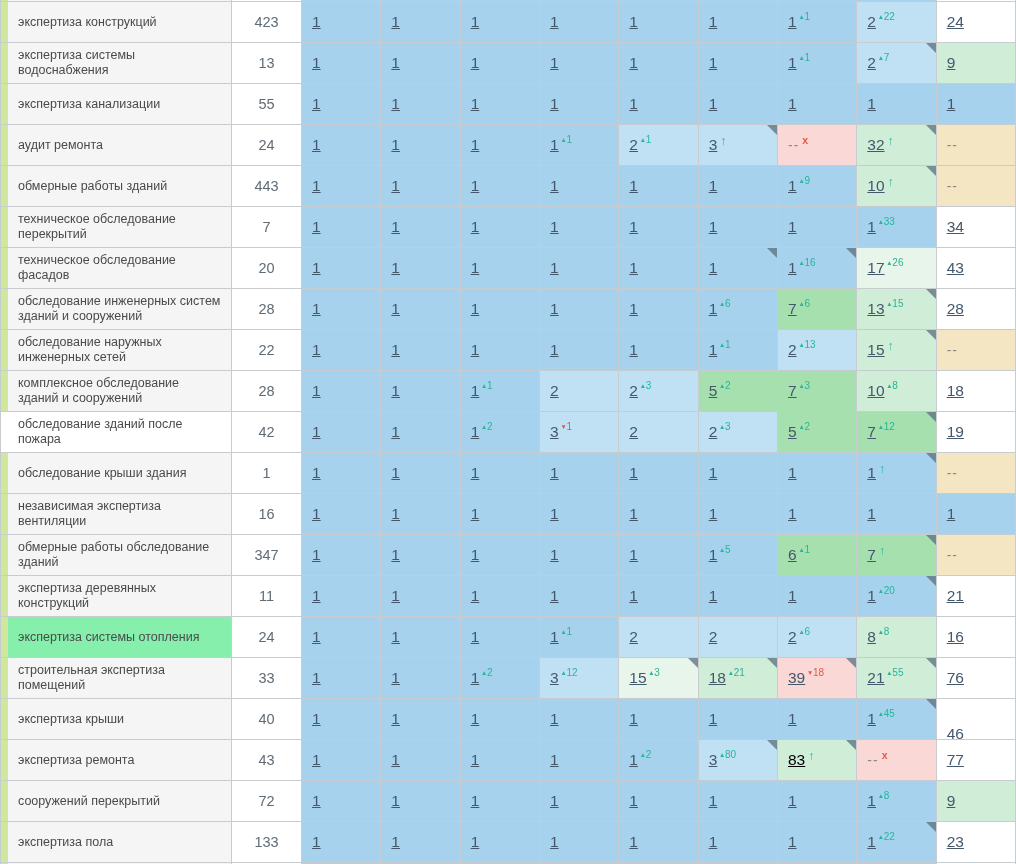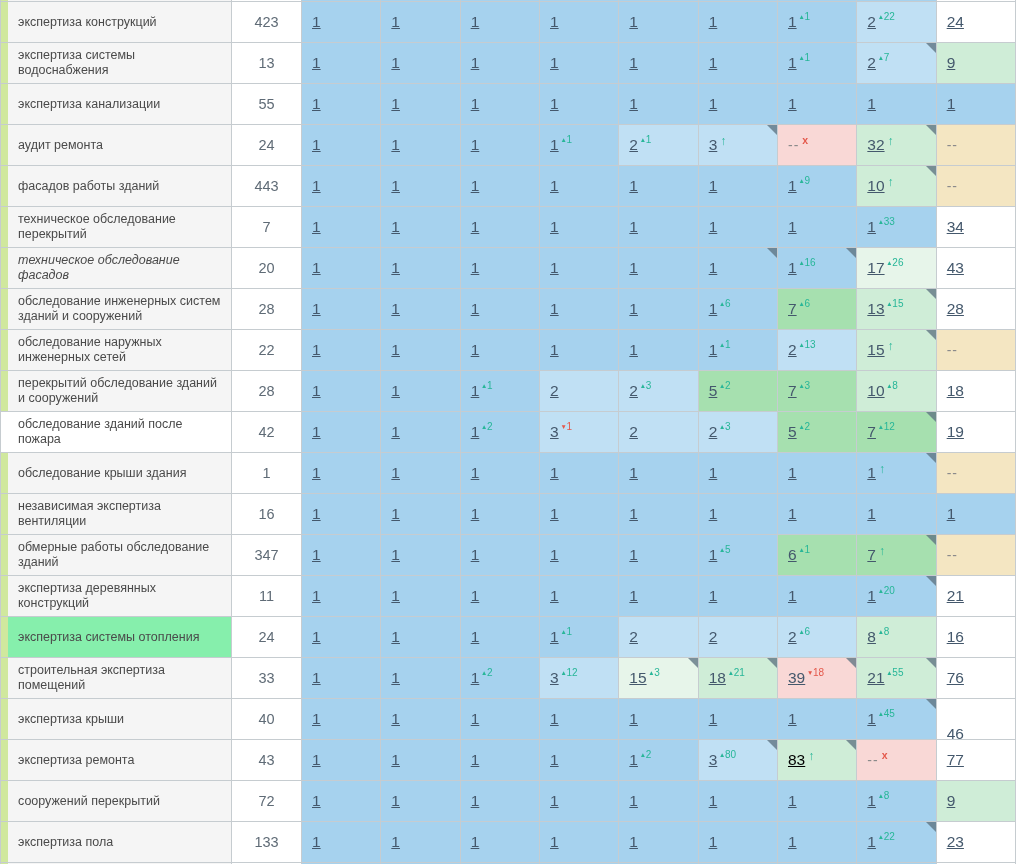--- a/index.html
+++ b/index.html
@@ -201,21 +201,21 @@
       <div class="cell pos" style="background: rgb(207, 237, 215);">
         <span class="pos-link" style="color: rgb(68, 88, 108);">32</span>
         <span class="chg arrow" style="color: rgb(39, 182, 152);">↑</span>
         <div class="corner"></div>
       </div>
       <div class="cell pos" style="background: rgb(244, 230, 194);">
         <span class="dash">--</span>
       </div>
       <div class="cell kw" style="background: rgb(245, 245, 245);">
         <div class="bar" style="background: rgb(208, 232, 158);"></div>
-        <span class="kw-text">фасадов работы зданий</span>
+        <span class="kw-text">обмерные работы зданий</span>
       </div>
       <div class="cell vol" style="background: rgb(255, 255, 255);">
         <span>443</span>
       </div>
       <div class="cell pos" style="background: rgb(166, 210, 238);">
         <span class="pos-link" style="color: rgb(68, 88, 108);">1</span>
       </div>
       <div class="cell pos" style="background: rgb(166, 210, 238);">
         <span class="pos-link" style="color: rgb(68, 88, 108);">1</span>
       </div>
@@ -271,21 +271,21 @@
       <div class="cell pos" style="background: rgb(166, 210, 238);">
         <span class="pos-link" style="color: rgb(68, 88, 108);">1</span>
       </div>
       <div class="cell pos" style="background: rgb(166, 210, 238);">
         <span class="pos-link" style="color: rgb(68, 88, 108);">1</span>
         <span class="chg" style="color: rgb(39, 182, 152);"><span class="tri">▴</span>33</span>
       </div>
       <div class="cell pos" style="background: rgb(255, 255, 255);">
         <span class="pos-link" style="color: rgb(68, 88, 108);">34</span>
       </div>
-      <div class="cell kw" style="background: rgb(245, 245, 245); font-style: italic;">
+      <div class="cell kw" style="background: rgb(245, 245, 245);">
         <div class="bar" style="background: rgb(208, 232, 158);"></div>
         <span class="kw-text">техническое обследование фасадов</span>
       </div>
       <div class="cell vol" style="background: rgb(255, 255, 255);">
         <span>20</span>
       </div>
       <div class="cell pos" style="background: rgb(166, 210, 238);">
         <span class="pos-link" style="color: rgb(68, 88, 108);">1</span>
       </div>
       <div class="cell pos" style="background: rgb(166, 210, 238);">
@@ -387,21 +387,21 @@
       <div class="cell pos" style="background: rgb(207, 237, 215);">
         <span class="pos-link" style="color: rgb(68, 88, 108);">15</span>
         <span class="chg arrow" style="color: rgb(39, 182, 152);">↑</span>
         <div class="corner"></div>
       </div>
       <div class="cell pos" style="background: rgb(244, 230, 194);">
         <span class="dash">--</span>
       </div>
       <div class="cell kw" style="background: rgb(245, 245, 245);">
         <div class="bar" style="background: rgb(208, 232, 158);"></div>
-        <span class="kw-text">перекрытий обследование зданий и сооружений</span>
+        <span class="kw-text">комплексное обследование зданий и сооружений</span>
       </div>
       <div class="cell vol" style="background: rgb(255, 255, 255);">
         <span>28</span>
       </div>
       <div class="cell pos" style="background: rgb(166, 210, 238);">
         <span class="pos-link" style="color: rgb(68, 88, 108);">1</span>
       </div>
       <div class="cell pos" style="background: rgb(166, 210, 238);">
         <span class="pos-link" style="color: rgb(68, 88, 108);">1</span>
       </div>

